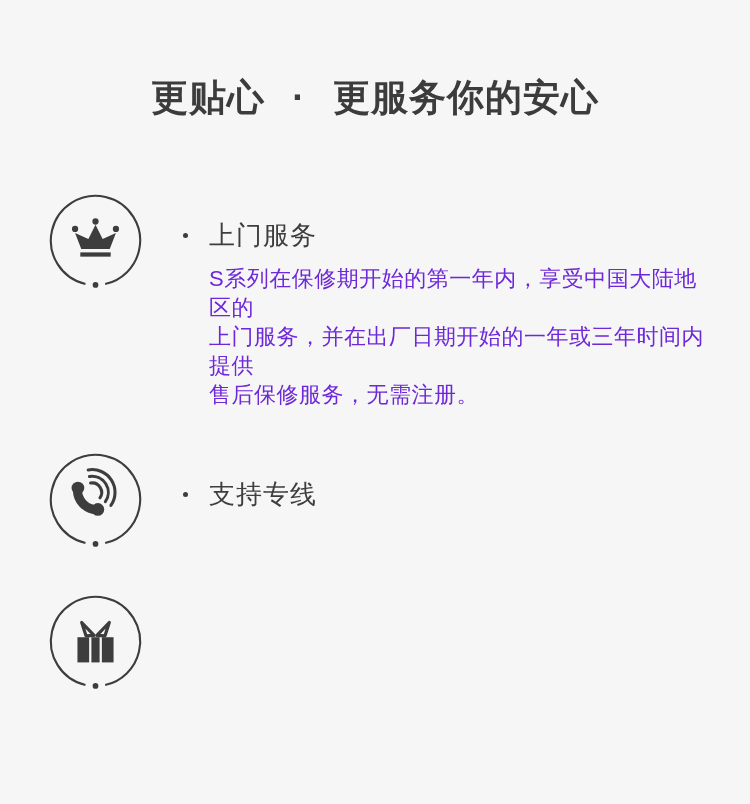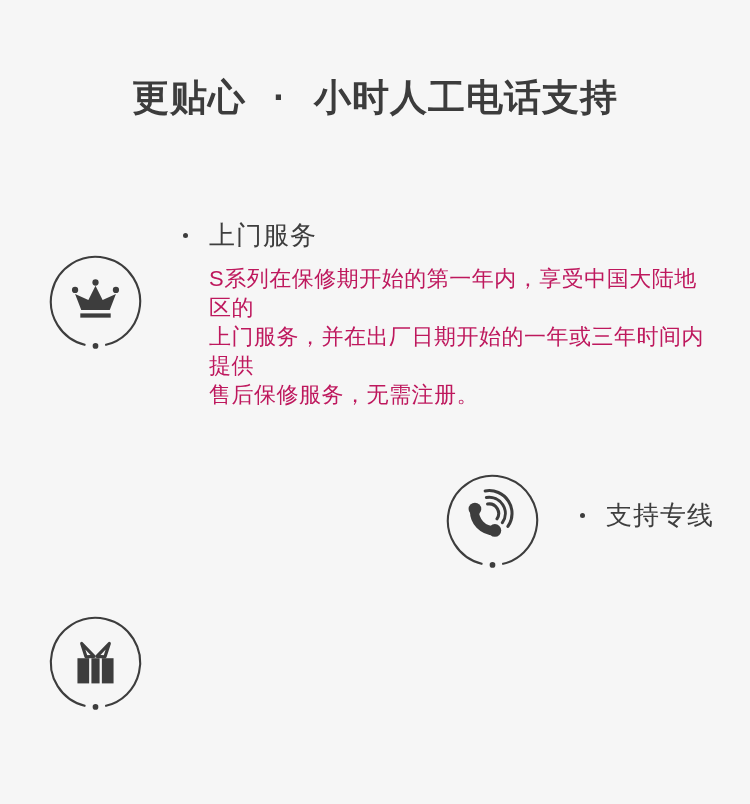--- a/index.html
+++ b/index.html
@@ -25,22 +25,22 @@
   }
   .features {
     margin-top: 73px;
     padding-left: 48px;
     padding-right: 36px;
   }
   .feature {
     display: flex;
     align-items: flex-start;
   }
-  .feature.f1 { margin-bottom: 64px; align-items: center; }
-  .feature.f2 { margin-bottom: 47px; justify-content: flex-end; }
+  .feature.f1 { margin-bottom: 43px; }
+  .feature.f2 { margin-bottom: 47px; }
   .icon-wrap {
     flex: 0 0 95px;
     width: 95px;
     height: 95px;
   }
   .icon-wrap svg { display: block; overflow: visible; }
   .content {
     margin-left: 40px;
     padding-top: 26px;
   }
@@ -61,31 +61,31 @@
     font-size: 26px;
     line-height: 32px;
     font-weight: 400;
     color: #3e3e3e;
     letter-spacing: 1px;
   }
   .body-text {
     margin: 13px 0 0 26px;
     font-size: 22px;
     line-height: 29px;
-    color: #be185d;
+    color: #6d28d9;
     letter-spacing: 0.5px;
     white-space: pre-line;
   }
 </style>
 </head>
 <body>
 
 <div class="page">
 
-  <h1 class="title">更贴心 · 小时人工电话支持</h1>
+  <h1 class="title">更贴心 · 更服务你的安心</h1>
 
   <div class="features">
 
     <div class="feature f1">
       <div class="icon-wrap">
         <svg width="95" height="95" viewBox="0 0 100 100">
           <circle cx="50" cy="50" r="47" fill="none" stroke="#3d3d3d" stroke-width="2.2" stroke-dasharray="273.9 21.4" transform="rotate(103 50 50)"></circle>
           <circle cx="50" cy="96.8" r="3" fill="#3d3d3d"></circle>
           <circle cx="28.5" cy="37.8" r="3.3" fill="#3d3d3d"></circle>
           <circle cx="50" cy="30" r="3.3" fill="#3d3d3d"></circle>

